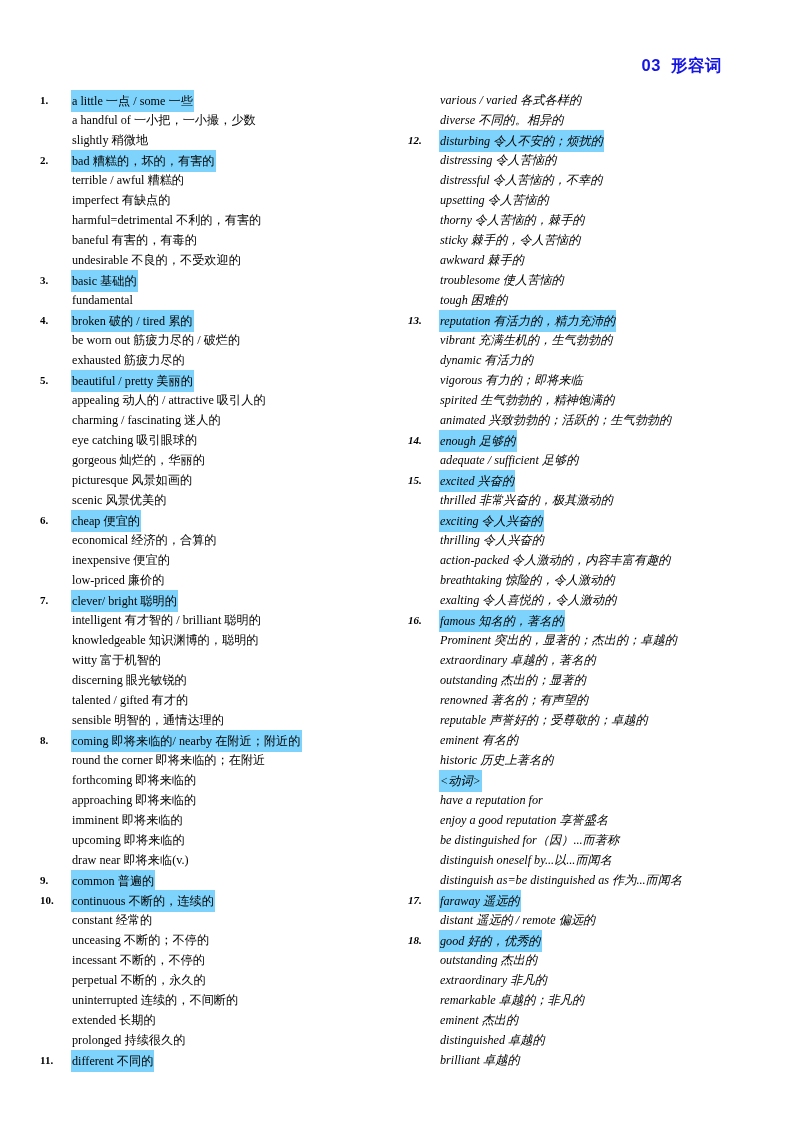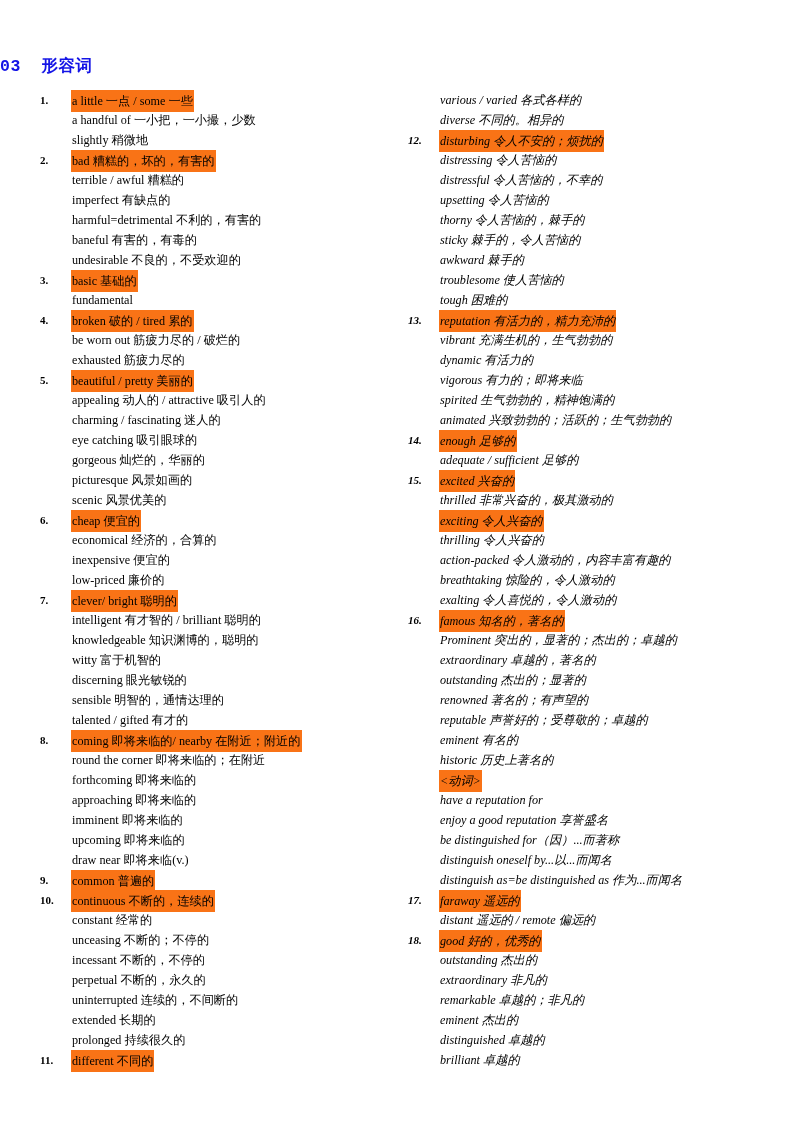--- a/index.html
+++ b/index.html
@@ -22,25 +22,25 @@
     width: 794px;
     height: 1123px;
     box-sizing: border-box;
     padding: 0;
   }
   .doc-title {
     position: absolute;
     left: 0;
     top: 55px;
     width: 722px;
-    text-align: left;
+    text-align: right;
     font-size: 16.5px;
     font-weight: bold;
     color: #1414e6;
-    font-family: Liberation Mono, monospace;
+    font-family: Liberation Sans, sans-serif;
     letter-spacing: 0.5px;
     white-space: pre;
   }
   .columns {
     position: absolute;
     left: 0;
     top: 90px;
     width: 794px;
   }
   .col {
@@ -70,21 +70,21 @@
     font-family: "Liberation Serif", "DejaVu Serif", serif;
   }
   .txt {
     position: absolute;
     left: 32px;
     top: 0;
     line-height: 20px;
     display: inline-block;
   }
   .hl > .txt {
-    background: #f97316;
+    background: #7dd3fc;
     padding: 1px 1px 1px 1px;
     margin-left: -1px;
   }
   
   .sub .txt { left: 32px; }
 </style>
 </head>
 <body>
 
 <div class="page">
@@ -184,24 +184,24 @@
         <div class="line sub">
           <span class="txt">knowledgeable 知识渊博的，聪明的</span>
         </div>
         <div class="line sub">
           <span class="txt">witty 富于机智的</span>
         </div>
         <div class="line sub">
           <span class="txt">discerning 眼光敏锐的</span>
         </div>
         <div class="line sub">
+          <span class="txt">talented / gifted 有才的</span>
+        </div>
+        <div class="line sub">
           <span class="txt">sensible 明智的，通情达理的</span>
-        </div>
-        <div class="line sub">
-          <span class="txt">talented / gifted 有才的</span>
         </div>
         <div class="line hl">
           <span class="num">8.</span>
           <span class="txt">coming  即将来临的/ nearby 在附近；附近的</span>
         </div>
         <div class="line sub">
           <span class="txt">round the corner 即将来临的；在附近</span>
         </div>
         <div class="line sub">
           <span class="txt">forthcoming 即将来临的</span>

